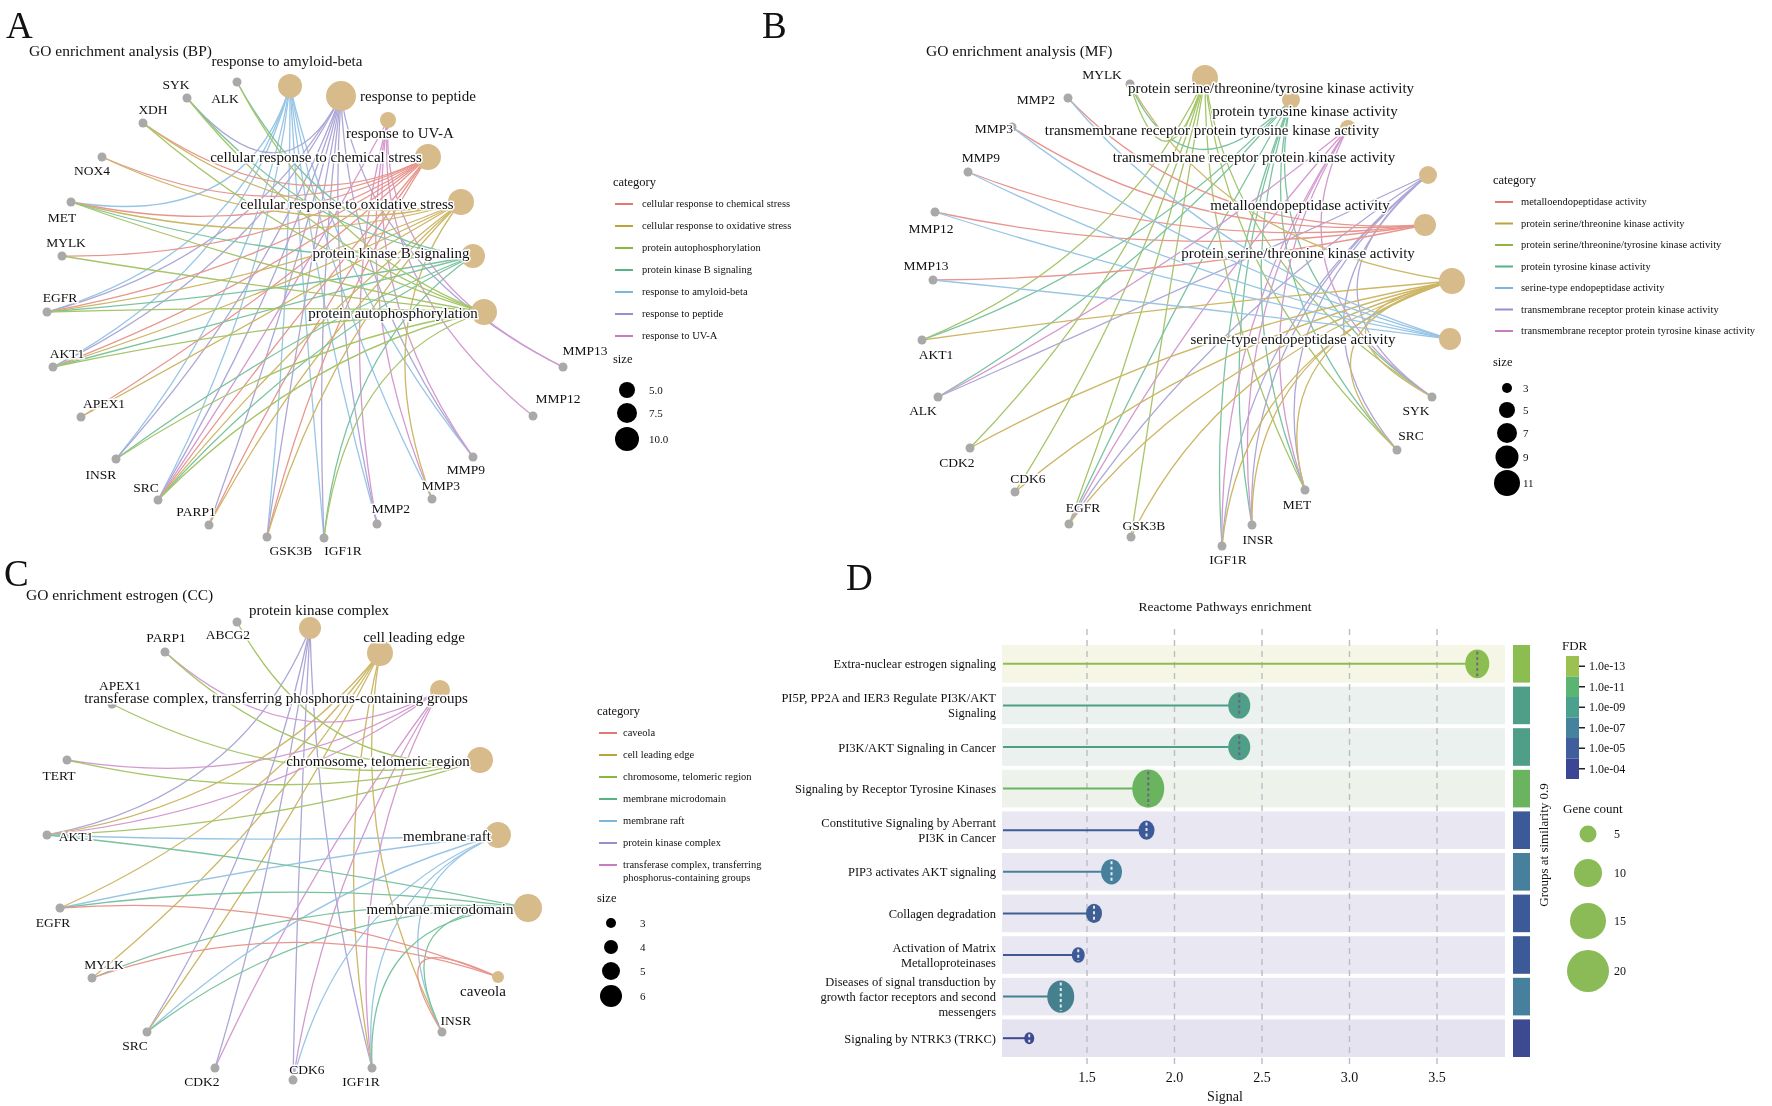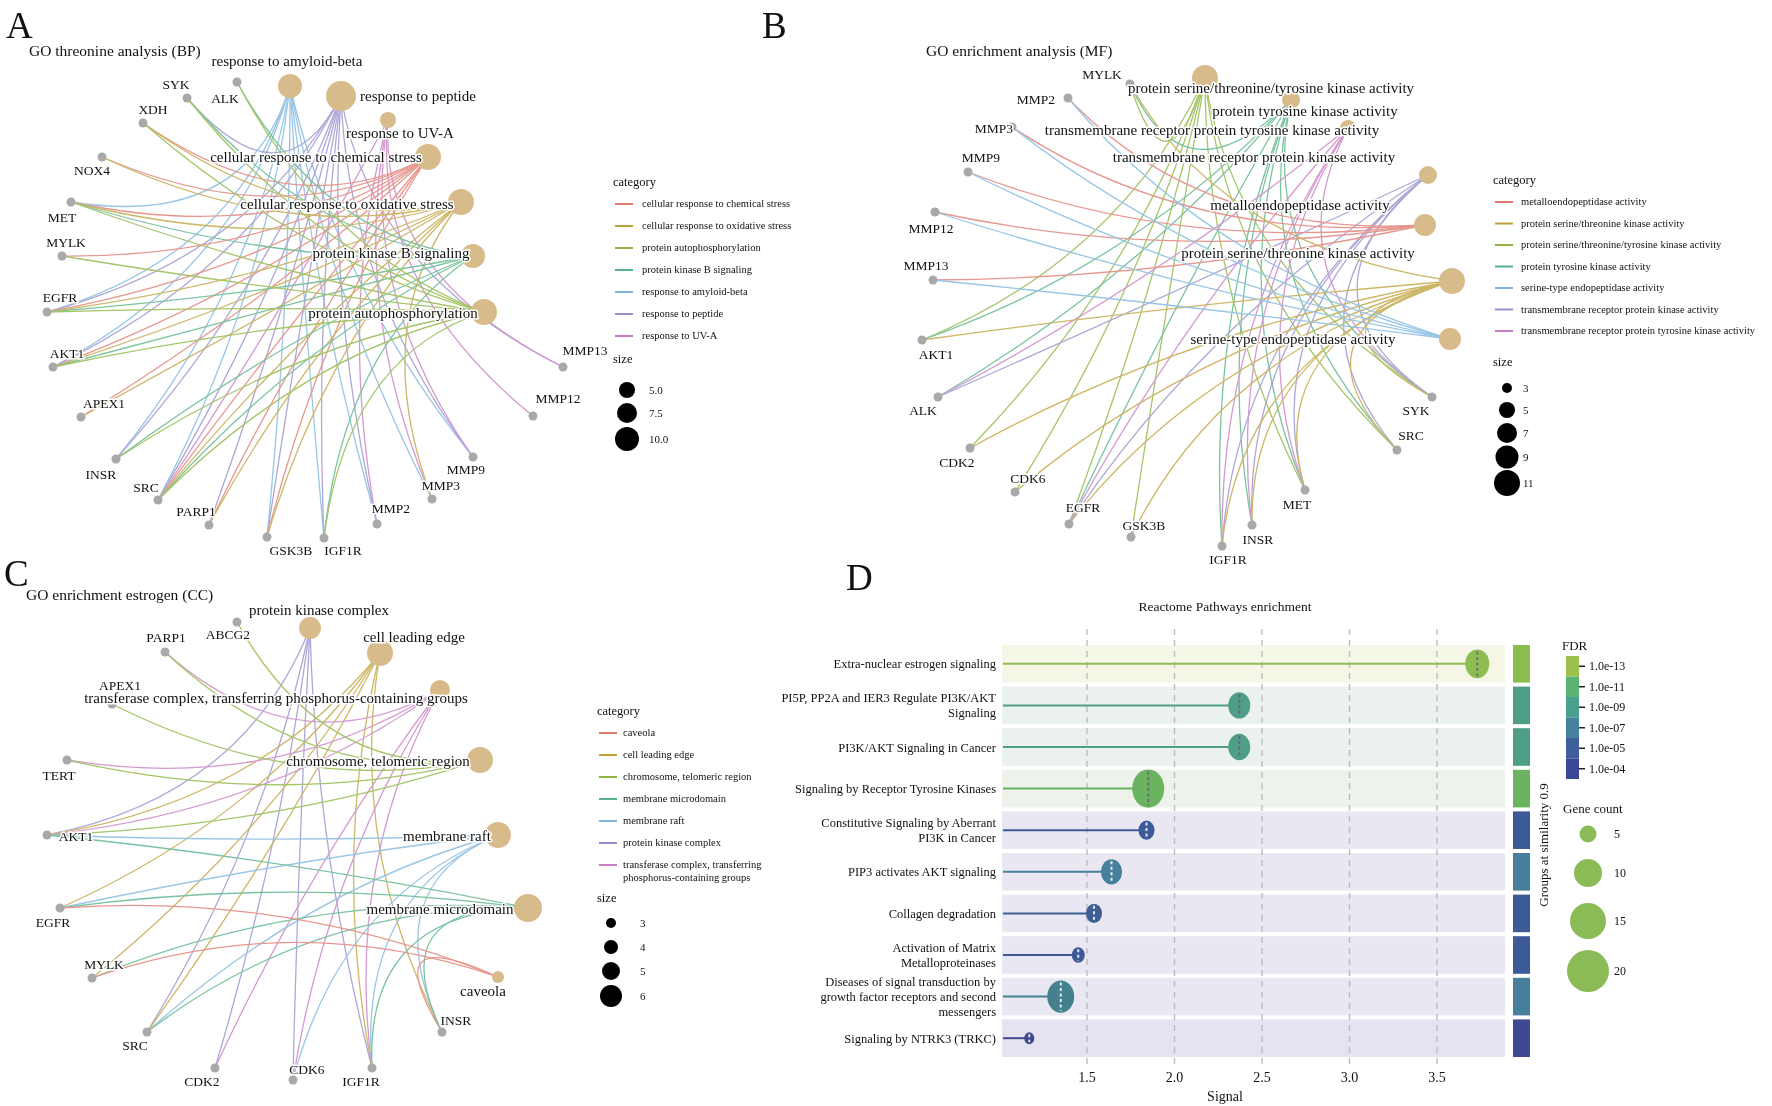--- a/index.html
+++ b/index.html
@@ -12,21 +12,21 @@
 </style>
 </head>
 <body>
 
 <div id="canvas">
   <div class="panel-letter" style="left:6px;top:4px;">A</div>
   <div class="panel-letter" style="left:762px;top:4px;">B</div>
   <div class="panel-letter" style="left:4px;top:552px;">C</div>
   <div class="panel-letter" style="left:846px;top:556px;">D</div>
 
-  <div class="panel-title" style="left:29px;top:42px;">GO threonine analysis (BP)</div>
+  <div class="panel-title" style="left:29px;top:42px;">GO enrichment analysis (BP)</div>
   <div class="panel-title" style="left:896px;top:42px;margin-left:30px;">GO enrichment analysis (MF)</div>
   <div class="panel-title" style="left:26px;top:586px;">GO enrichment estrogen (CC)</div>
 
   <svg id="fig" width="1772" height="1106" viewBox="0 0 1772 1106" style="position:absolute;left:0;top:0;">
       <g>
         <g fill="none" stroke-width="1.3" opacity="0.78">
           <path d="M47,312 Q240.825,254.55 290,86" stroke="#7cb6de"></path>
           <path d="M53,367 Q242.175,266.925 290,86" stroke="#7cb6de"></path>
           <path d="M267,537 Q290.325,305.175 290,86" stroke="#7cb6de"></path>
           <path d="M324,538 Q303.15,305.4 290,86" stroke="#7cb6de"></path>

